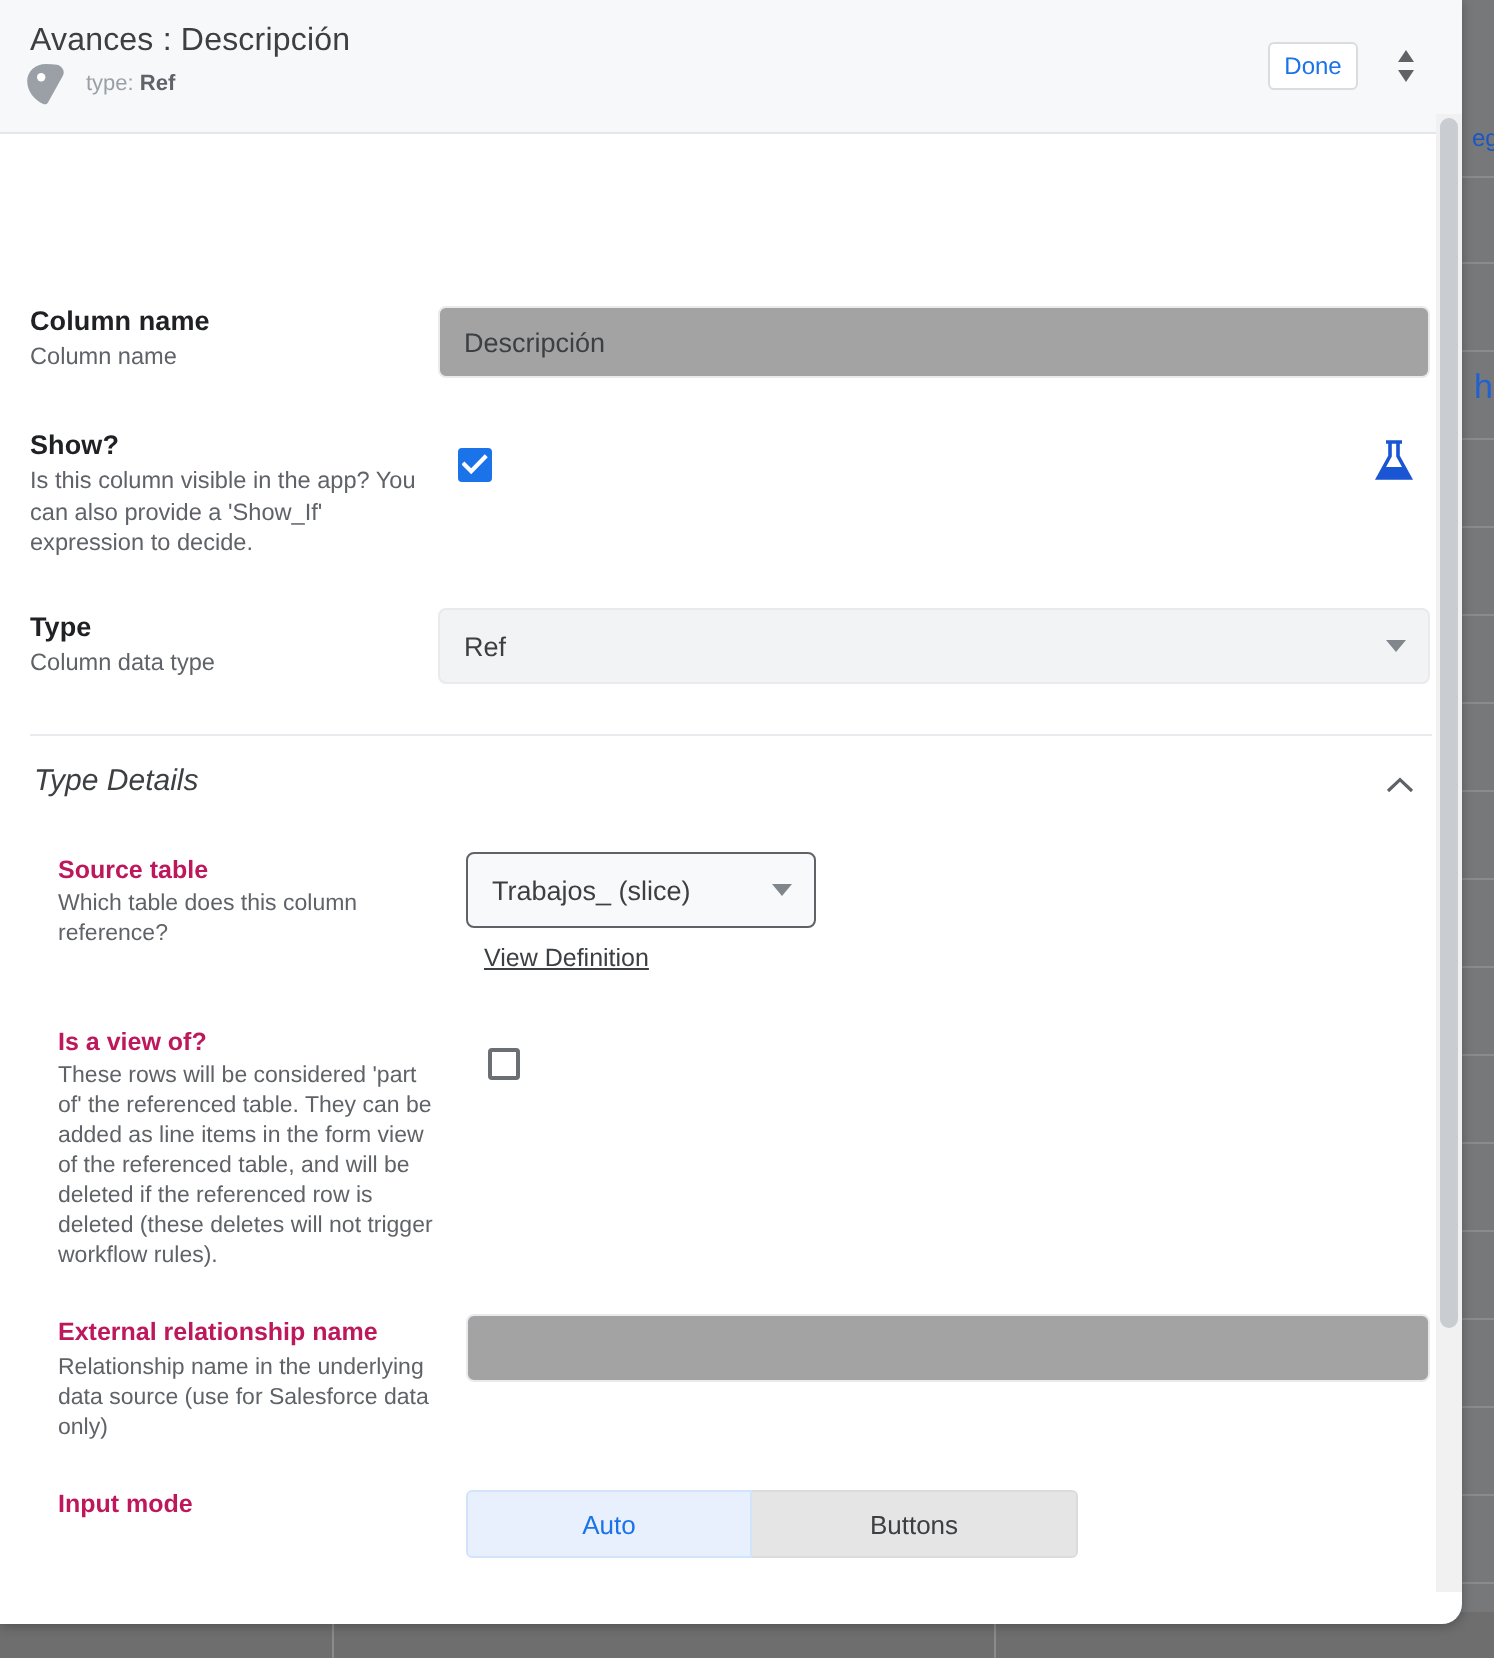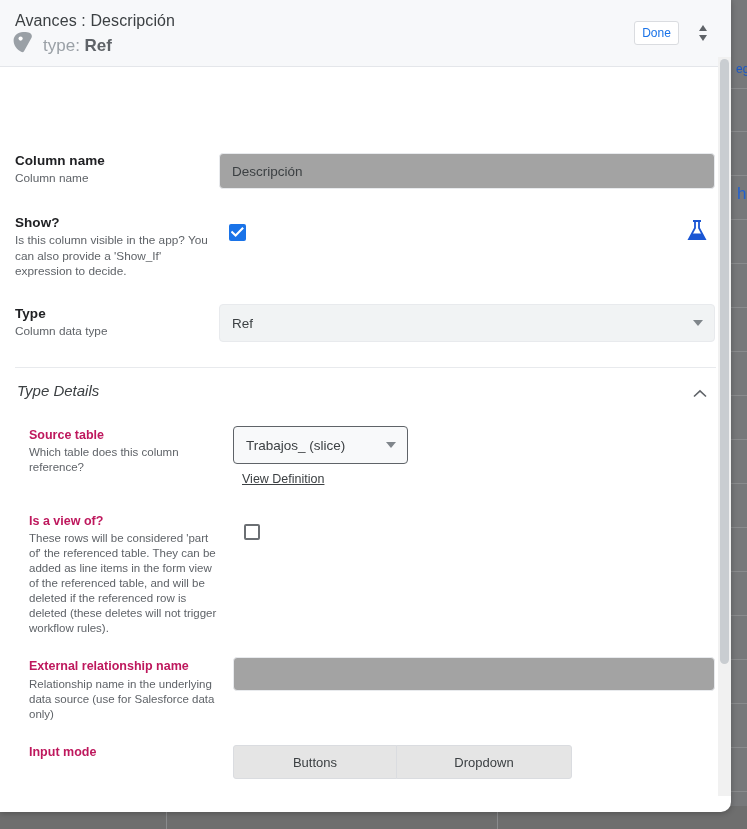--- a/index.html
+++ b/index.html
@@ -55,21 +55,21 @@
     background: #f7f8fa;
     border-bottom: 1px solid #e4e6ea;
   }
   .hdr-title {
     position: absolute; left: 15px; top: 12px;
     font-size: 16px; color: #3c4043;
     letter-spacing: 0.1px;
   }
   .hdr-sub {
     position: absolute; left: 43px; top: 36px;
-    font-size: 17px; color: #9aa0a6;
+    font-size: 11px; color: #9aa0a6;
   }
   .hdr-sub b { color: #5f6368; font-weight: 700; }
   .tag-icon {
     position: absolute; left: 12px; top: 31px;
     width: 22px; height: 22px;
   }
   .done-btn {
     position: absolute; right: 52px; top: 21px;
     width: 45px; height: 24px;
     background: #ffffff;
@@ -347,22 +347,22 @@
     <div class="sub-label" style="left:29px; top:447px;">Is a view of?</div>
     <div class="sub-desc" style="left:29px; top:464px; width:190px;">These rows will be considered 'part of' the referenced table. They can be added as line items in the form view of the referenced table, and will be deleted if the referenced row is deleted (these deletes will not trigger workflow rules).</div>
     <div class="cb-empty" style="left:244px; top:457px;"></div>
 
     <div class="sub-label" style="left:29px; top:592px;">External relationship name</div>
     <div class="sub-desc" style="left:29px; top:610px; width:190px;">Relationship name in the underlying data source (use for Salesforce data only)</div>
     <input class="textbox" style="left: 233px; top: 590px; width: 482px; height: 34px;" value="">
 
     <div class="sub-label" style="left:29px; top:678px;">Input mode</div>
     <div class="seg" style="left:233px; top:678px;">
+      <button class="seg-btn active" style="width:143px;">Auto</button>
       <button class="seg-btn" style="width:164px;">Buttons</button>
-      <button class="seg-btn" style="width:176px;">Dropdown</button>
     </div>
 
   </div>
 
   <div class="vscroll-track">
     <div class="vscroll-thumb"></div>
   </div>
 </div>
 
 </body></html>

